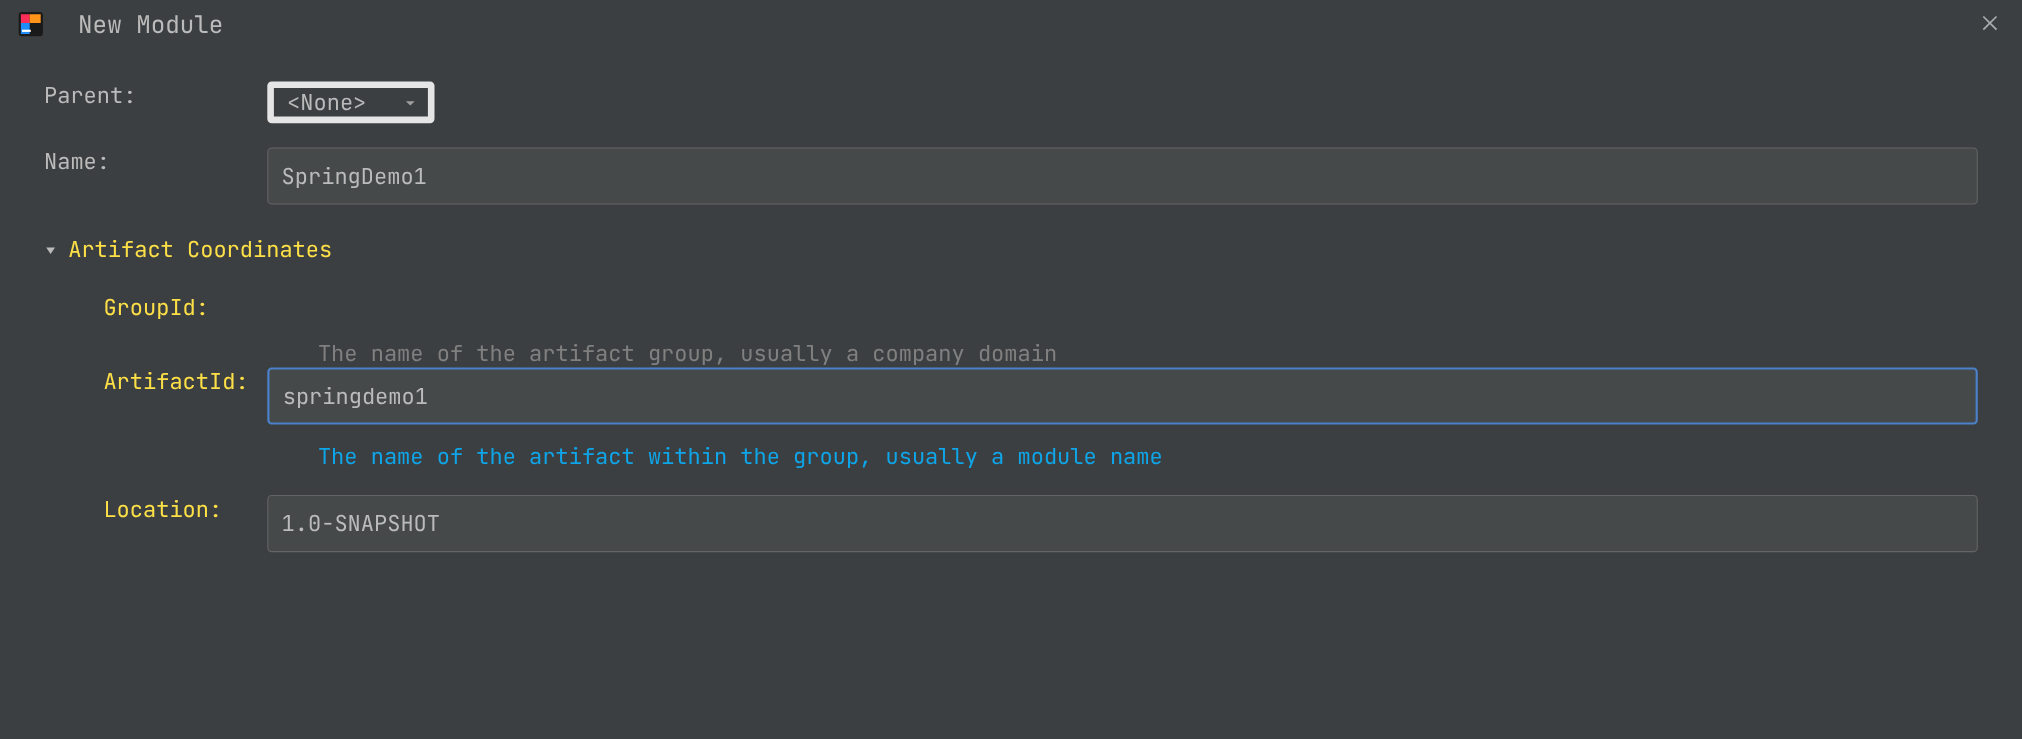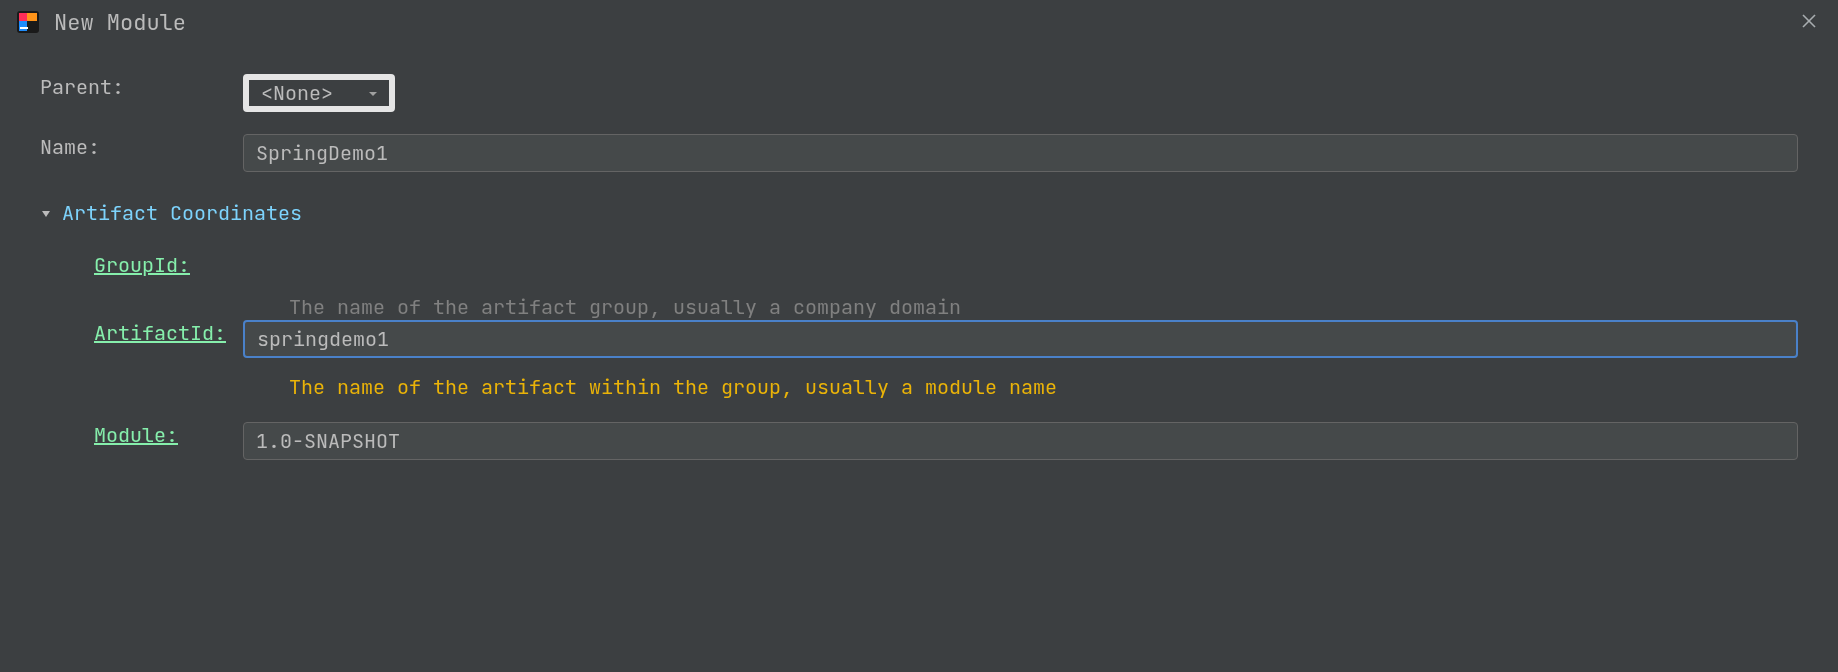--- a/index.html
+++ b/index.html
@@ -12,20 +12,21 @@
     color: #bbbbbb;
     overflow: hidden;
   }
   .titlebar {
     height: 44px;
     display: flex;
     align-items: center;
     padding: 0 16px;
     background: #3c3f41;
     position: relative;
+    gap: 17px;
   }
   .app-icon {
     width: 24px;
     height: 24px;
     position: relative;
     margin-right: 14px;
     display: inline-block;
   }
   .app-icon svg { display: block; }
   .title-text {
@@ -53,23 +54,22 @@
     margin-bottom: 22px;
   }
   .label {
     width: 203px;
     color: #bbbbbb;
     font-size: 20px;
   }
   .label-indent {
     width: 203px;
     padding-left: 54px;
-    color: #86efac;
-    font-size: 20px;
-    text-decoration: underline;
+    color: #fde047;
+    font-size: 20px;
   }
   .select {
     background: #3c3f41;
     border: 6px solid #e5e5e5;
     border-radius: 4px;
     height: 38px;
     min-width: 152px;
     padding: 0 36px 0 12px;
     color: #bbbbbb;
     font-family: inherit;
@@ -84,21 +84,21 @@
     right: 10px;
     top: 50%;
     transform: translateY(-50%);
     color: #a0a0a0;
   }
   .input {
     flex: 1;
     background: #45494a;
     border: 1px solid #646464;
     border-radius: 4px;
-    height: 38px;
+    height: 52px;
     padding: 0 12px;
     color: #bbbbbb;
     font-family: inherit;
     font-size: 20px;
     display: flex;
     align-items: center;
     position: relative;
   }
   .input.focused {
     border: 2px solid #4a81c9;
@@ -117,39 +117,39 @@
     position: absolute;
     right: 10px;
     top: 50%;
     transform: translateY(-50%);
     color: #8a8f91;
     cursor: pointer;
   }
   .section-header {
     display: flex;
     align-items: center;
-    color: #7dd3fc;
+    color: #fde047;
     font-size: 20px;
     cursor: pointer;
     margin-top: 28px;
     margin-bottom: 26px;
   }
   .section-header .tri {
     margin-right: 10px;
     color: #bbbbbb;
   }
   .hint {
     color: #808080;
     font-size: 20px;
     margin-left: 203px;
     padding-left: 46px;
     margin-top: -6px;
   }
   .hint2 {
-    color: #eab308;
+    color: #0ea5e9;
     font-size: 20px;
     margin-left: 203px;
     padding-left: 46px;
     margin-top: -6px;
     margin-bottom: 22px;
   }
 </style>
 </head>
 <body>
 
@@ -210,19 +210,19 @@
 
   <div class="row">
     <div class="label-indent">ArtifactId:</div>
     <div class="input focused">
       <input type="text" value="springdemo1" style="">
     </div>
   </div>
   <div class="hint2">The name of the artifact within the group, usually a module name</div>
 
   <div class="row">
-    <div class="label-indent">Module:</div>
+    <div class="label-indent">Location:</div>
     <div class="input">
       <input type="text" value="1.0-SNAPSHOT" style="">
     </div>
   </div>
 
 </div>
 
 </body></html>

